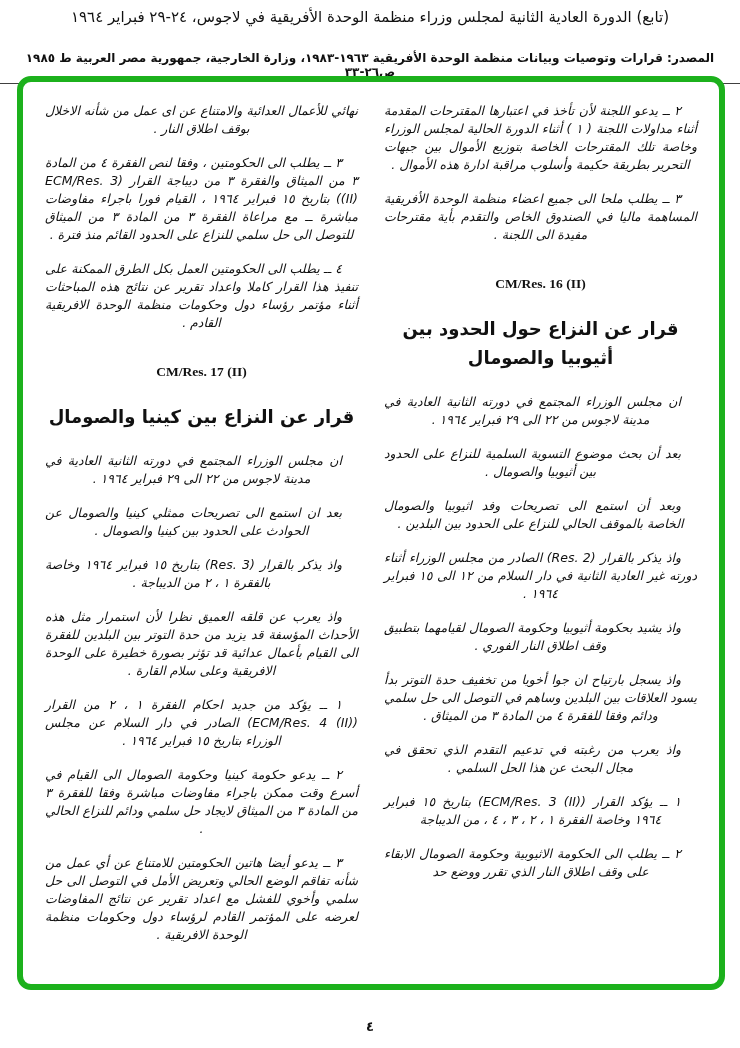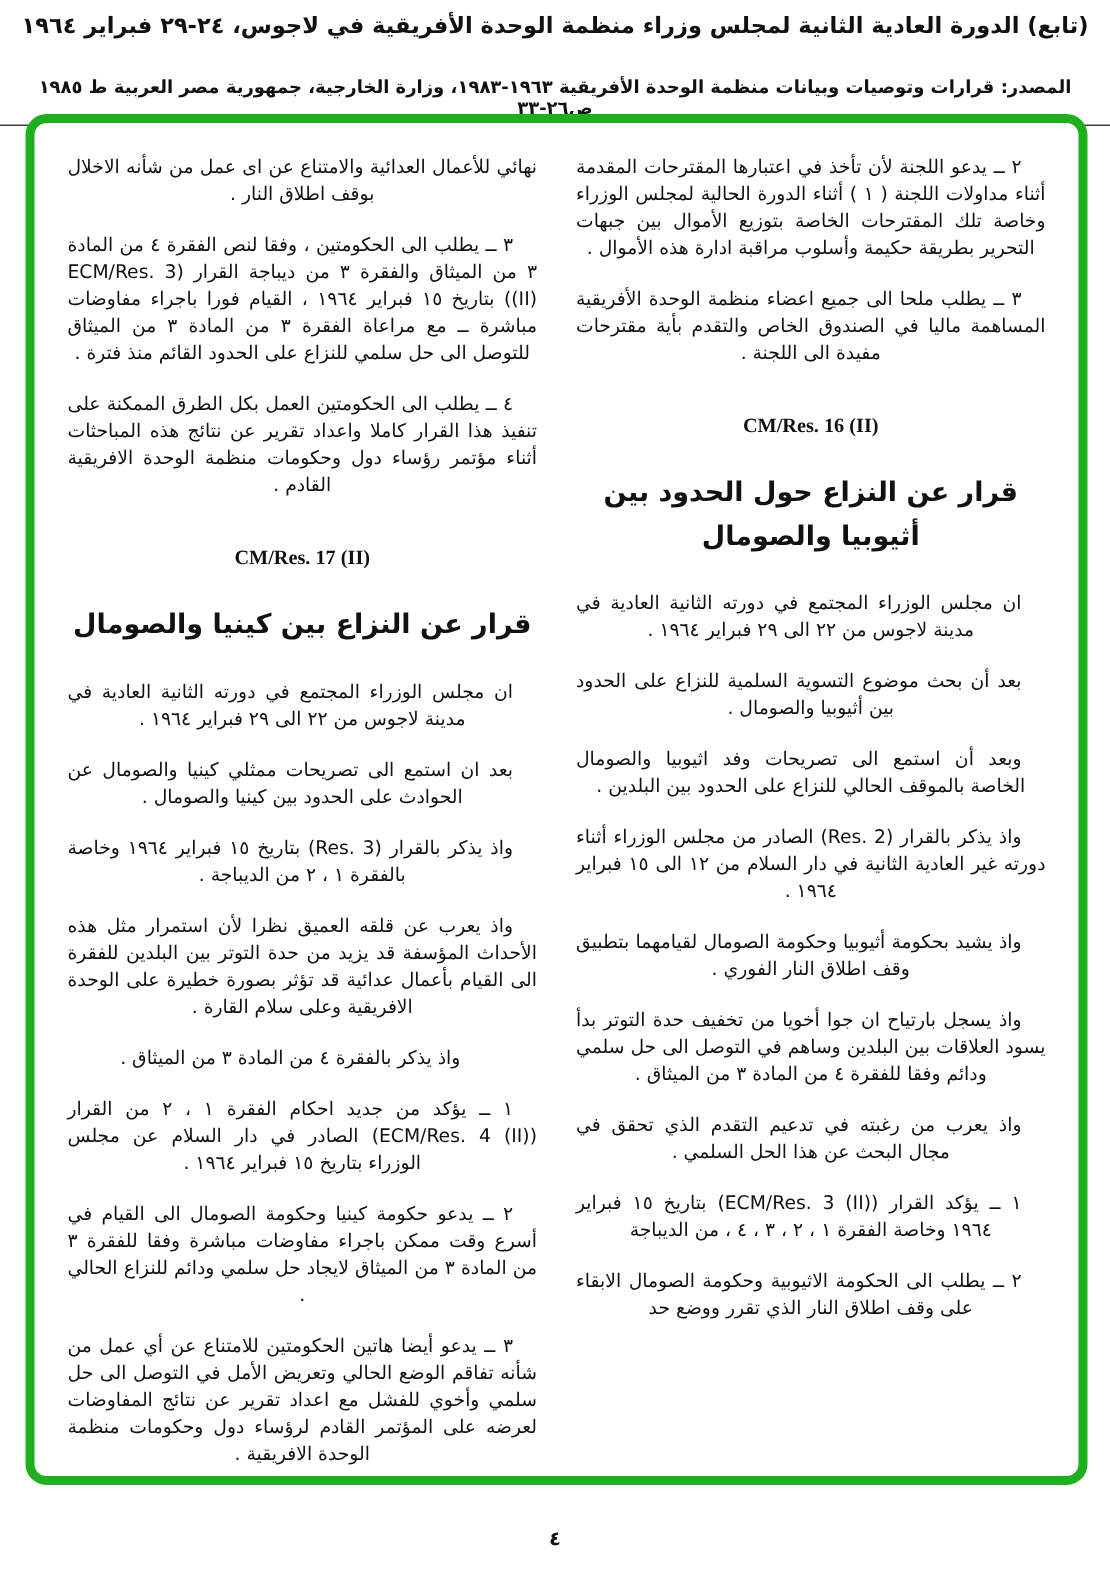--- a/index.html
+++ b/index.html
@@ -11,21 +11,21 @@
     color:#111;
     direction:rtl;
     overflow:hidden;
   }
   .header{
     text-align:center;
     padding-top:8px;
   }
   .header-title{
     font-size:15px;
-    font-weight:bold;
+    font-weight:normal;
     letter-spacing:0;
   }
   .header-source{
     font-size:12px;
     font-weight:bold;
     margin-top:6px;
     padding-bottom:4px;
     border-bottom:1px solid #404040;
     display:inline-block;
     padding-left:6px;padding-right:6px;
@@ -49,20 +49,21 @@
   .col{
     flex:1;
     font-size:12.5px;
     line-height:1.44;
   }
   .para{
     margin:0 0 16px 0;
     text-align:justify;
     text-align-last:center;
     text-indent:16px;
+    font-style:italic;
   }
   .para.no-indent{ text-indent:0; }
   .res-ref{
     direction:ltr;
     text-align:center;
     font-family:"Liberation Serif",serif;
     font-size:13.5px;
     font-weight:600;
     margin:30px 0 22px 0;
     text-indent:0;
@@ -118,21 +119,20 @@
       <div class="col">
         <p class="para no-indent">نهائي للأعمال العدائية والامتناع عن اى عمل من شأنه الاخلال بوقف اطلاق النار .</p>
         <p class="para">٣ ــ يطلب الى الحكومتين ، وفقا لنص الفقرة ٤ من المادة ٣ من الميثاق والفقرة ٣ من ديباجة القرار (ECM/Res. 3 (II)) بتاريخ ١٥ فبراير ١٩٦٤ ، القيام فورا باجراء مفاوضات مباشرة ــ مع مراعاة الفقرة ٣ من المادة ٣ من الميثاق للتوصل الى حل سلمي للنزاع على الحدود القائم منذ فترة .</p>
         <p class="para">٤ ــ يطلب الى الحكومتين العمل بكل الطرق الممكنة على تنفيذ هذا القرار كاملا واعداد تقرير عن نتائج هذه المباحثات أثناء مؤتمر رؤساء دول وحكومات منظمة الوحدة الافريقية القادم .</p>
         <p class="res-ref">CM/Res. 17 (II)</p>
         <div class="res-title">قرار عن النزاع بين كينيا والصومال</div>
         <p class="para">ان مجلس الوزراء المجتمع في دورته الثانية العادية في مدينة لاجوس من ٢٢ الى ٢٩ فبراير ١٩٦٤ .</p>
         <p class="para">بعد ان استمع الى تصريحات ممثلي كينيا والصومال عن الحوادث على الحدود بين كينيا والصومال .</p>
         <p class="para">واذ يذكر بالقرار (Res. 3) بتاريخ ١٥ فبراير ١٩٦٤ وخاصة بالفقرة ١ ، ٢ من الديباجة .</p>
         <p class="para">واذ يعرب عن قلقه العميق نظرا لأن استمرار مثل هذه الأحداث المؤسفة قد يزيد من حدة التوتر بين البلدين للفقرة الى القيام بأعمال عدائية قد تؤثر بصورة خطيرة على الوحدة الافريقية وعلى سلام القارة .</p>
-        <p class="para">واذ يذكر بالفقرة ٤ من المادة ٣ من الميثاق .</p>
         <p class="para">١ ــ يؤكد من جديد احكام الفقرة ١ ، ٢ من القرار (ECM/Res. 4 (II)) الصادر في دار السلام عن مجلس الوزراء بتاريخ ١٥ فبراير ١٩٦٤ .</p>
         <p class="para">٢ ــ يدعو حكومة كينيا وحكومة الصومال الى القيام في أسرع وقت ممكن باجراء مفاوضات مباشرة وفقا للفقرة ٣ من المادة ٣ من الميثاق لايجاد حل سلمي ودائم للنزاع الحالي .</p>
         <p class="para">٣ ــ يدعو أيضا هاتين الحكومتين للامتناع عن أي عمل من شأنه تفاقم الوضع الحالي وتعريض الأمل في التوصل الى حل سلمي وأخوي للفشل مع اعداد تقرير عن نتائج المفاوضات لعرضه على المؤتمر القادم لرؤساء دول وحكومات منظمة الوحدة الافريقية .</p>
       </div>
 
     </div>
   </div>
 
   <div class="page-number">٤</div>
 

